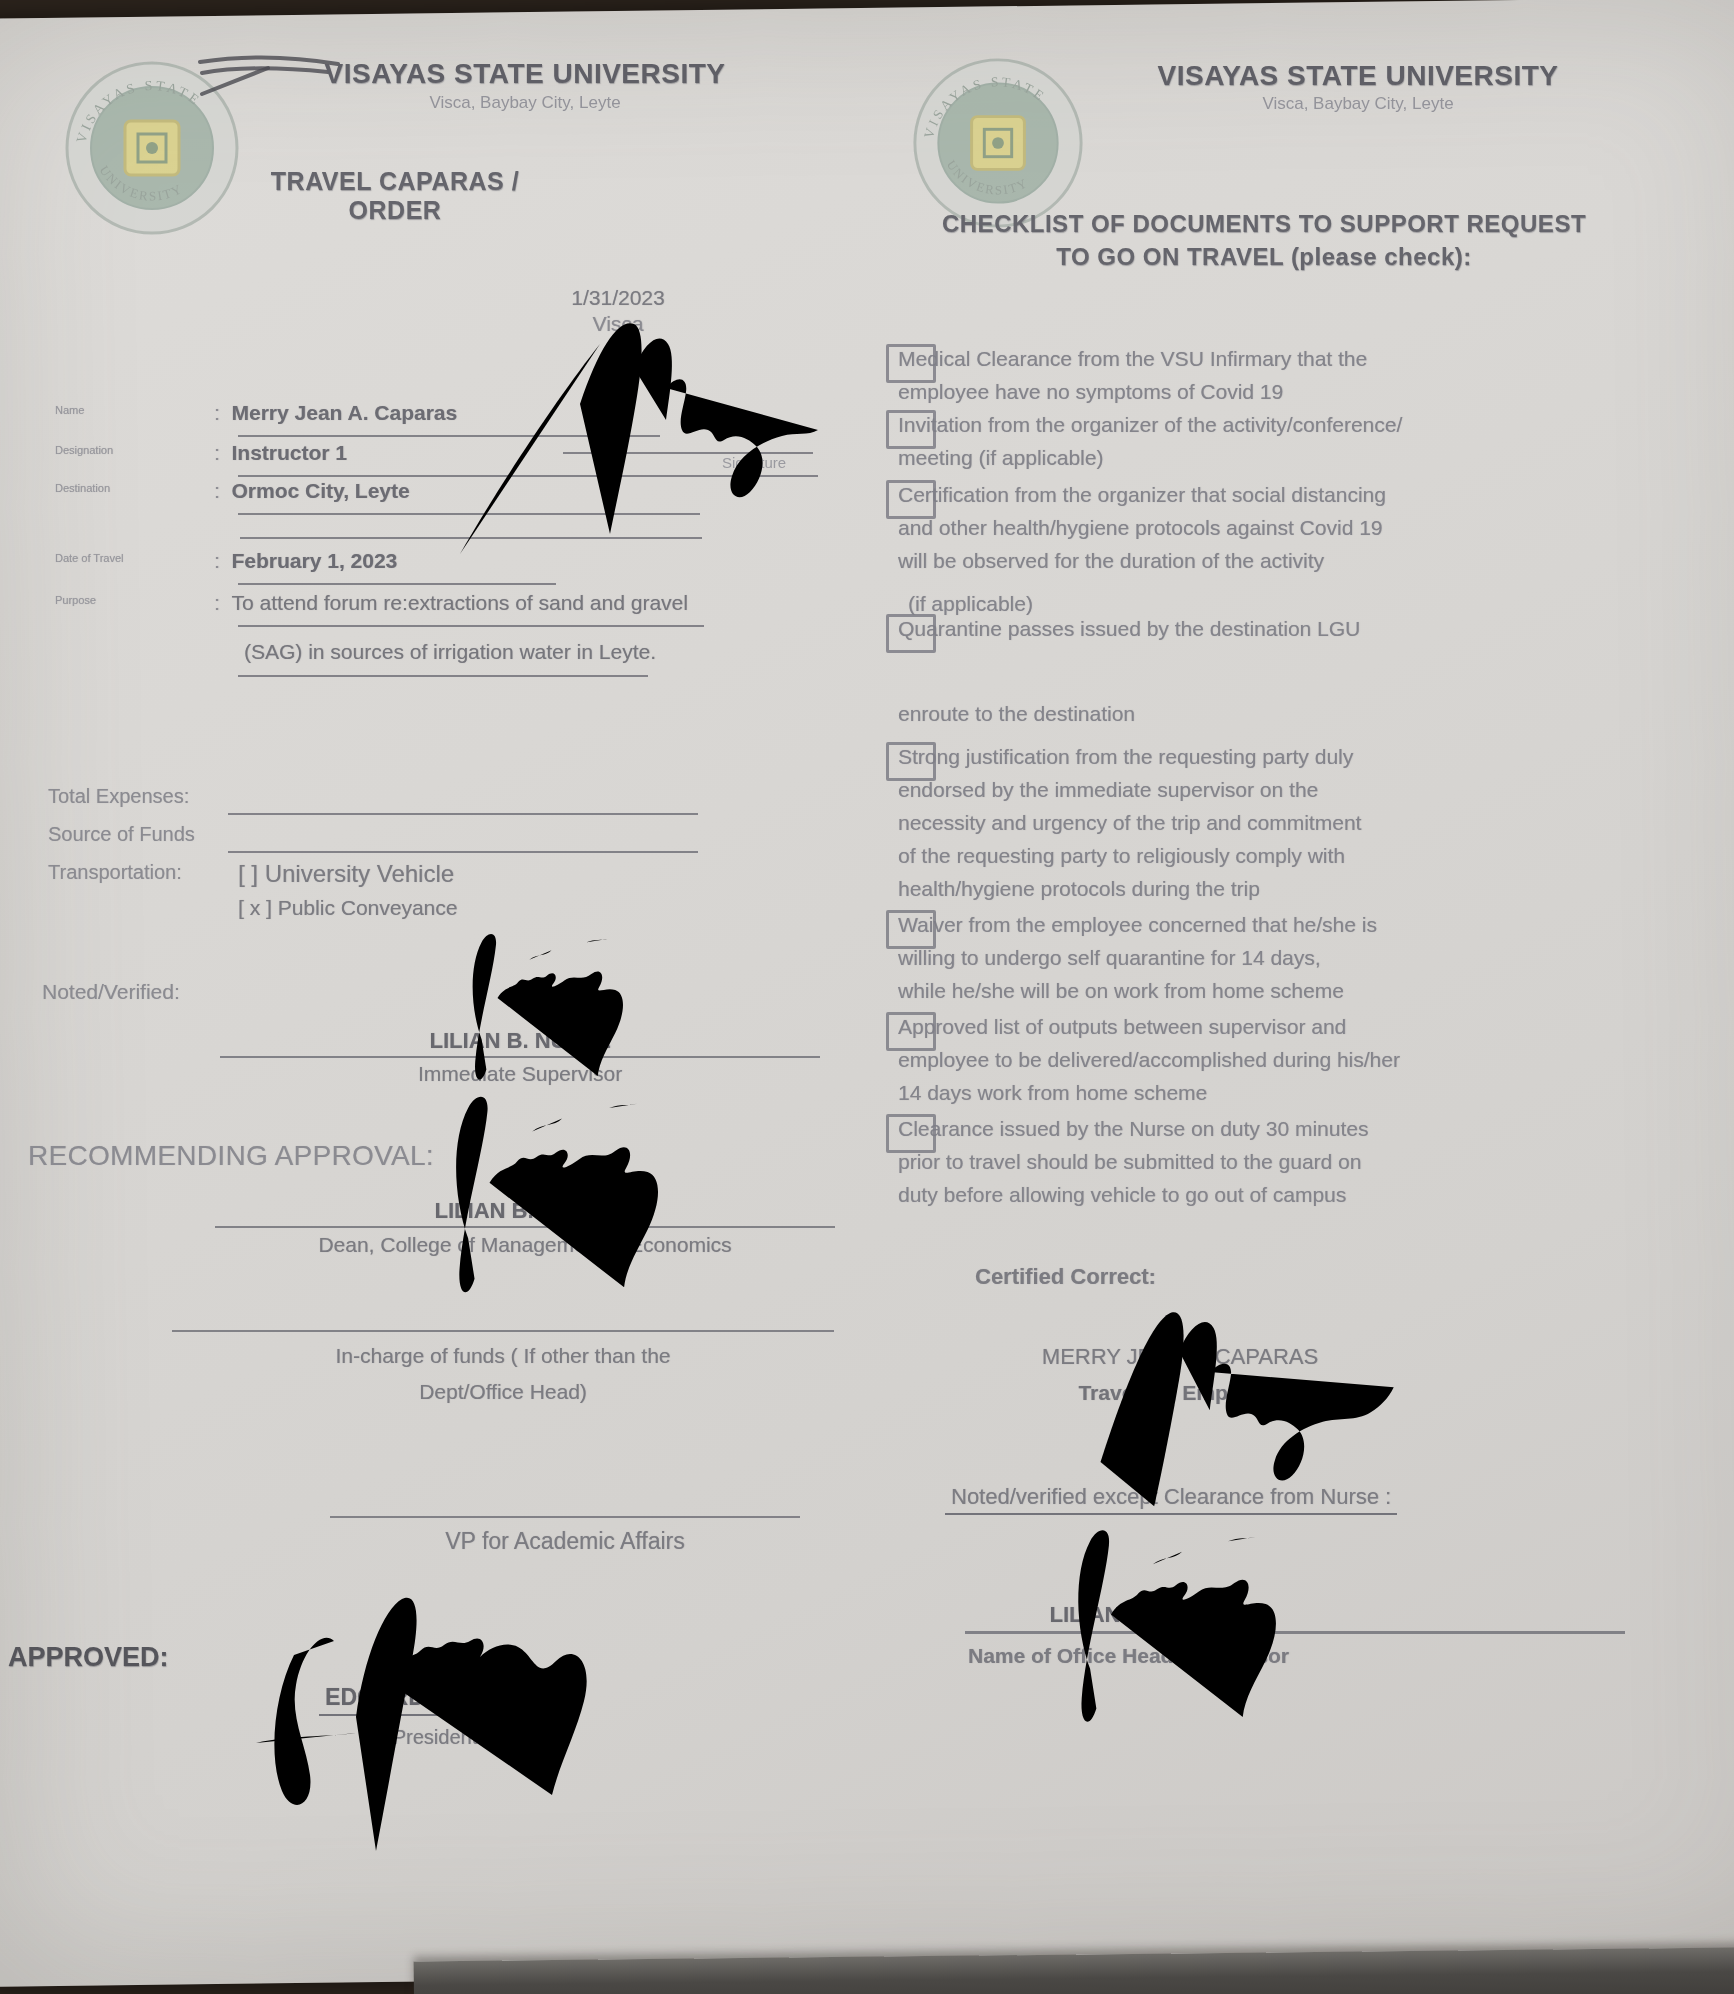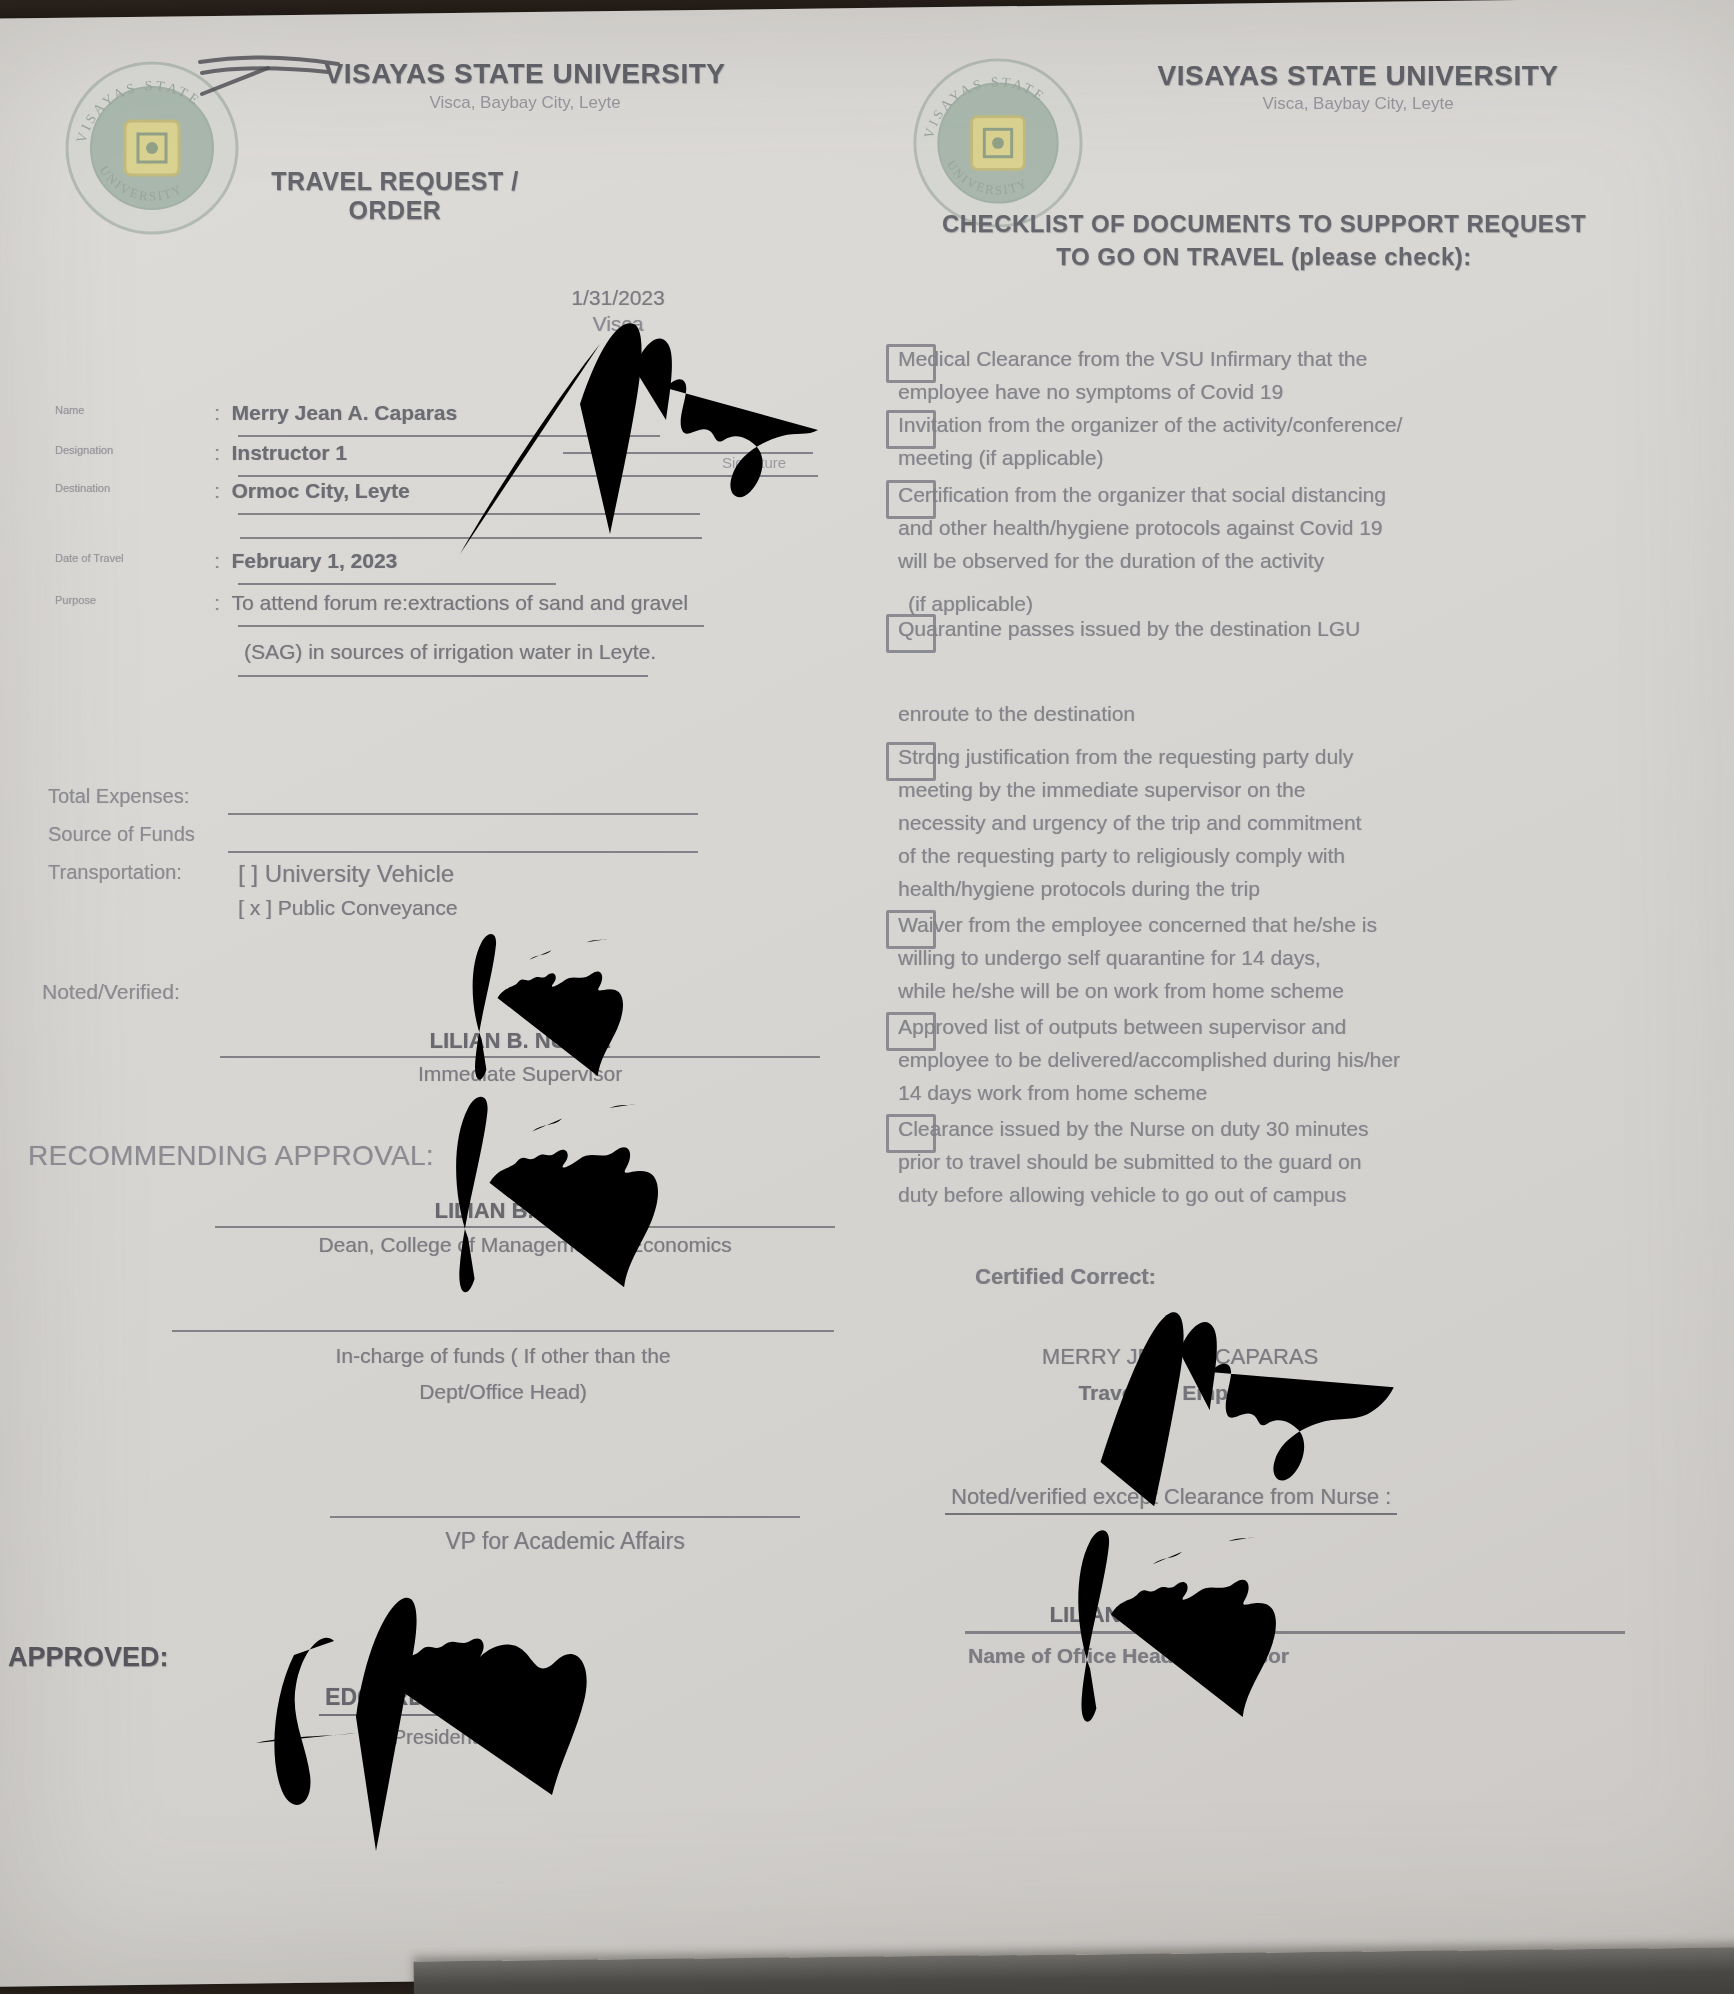--- a/index.html
+++ b/index.html
@@ -97,21 +97,21 @@
     </svg>
 
     <svg class="scribble" style="left:196px;top:52px" width="150" height="48" viewBox="0 0 150 48">
       <path d="M4,10 C50,3 100,5 142,12"></path>
       <path d="M6,21 C44,14 92,16 132,20"></path>
       <path d="M72,16 L6,42"></path>
     </svg>
 
     <div class="univ" style="left:265px;top:58px;width:520px">VISAYAS STATE UNIVERSITY</div>
     <div class="addr" style="left:265px;top:93px;width:520px">Visca, Baybay City, Leyte</div>
-    <div class="h1" style="left:225px;top:167px;width:340px;font-size:25px">TRAVEL REQUEST / ORDER</div>
+    <div class="h1" style="left:225px;top:167px;width:340px;font-size:25px">TRAVEL CAPARAS / ORDER</div>
 
     <div class="t center" style="left:518px;top:286px;width:200px;font-size:21px">1/31/2023</div>
     <div class="t center" style="left:518px;top:312px;width:200px;font-size:21px;color:#8b8b91">Visca</div>
 
     <div class="lbl" style="left:55px;top:404px">Name</div>
     <div class="val" style="left:214px;top:401px">Merry Jean A. Caparas</div>
     <div class="uline" style="left:238px;top:435px;width:422px"></div>
     <div class="uline" style="left:563px;top:452px;width:250px"></div>
     <div class="sigline-caption" style="left:722px;top:454px">Signature</div>
 
@@ -234,21 +234,21 @@
         <div class="ck-text">
           <div>Quarantine passes issued by the destination LGU</div>
           <div class="ck-bigGap">enroute to the destination</div>
         </div>
       </div>
 
       <div class="ck-item" style="top:402px">
         <span class="ck-box"></span>
         <div class="ck-text">
           <div>Strong justification from the requesting party duly</div>
-          <div>meeting by the immediate supervisor on the</div>
+          <div>endorsed by the immediate supervisor on the</div>
           <div>necessity and urgency of the trip and commitment</div>
           <div>of the requesting party to religiously comply with</div>
           <div>health/hygiene protocols during the trip</div>
         </div>
       </div>
 
       <div class="ck-item" style="top:570px">
         <span class="ck-box"></span>
         <div class="ck-text">
           <div>Waiver from the employee concerned that he/she is</div>

